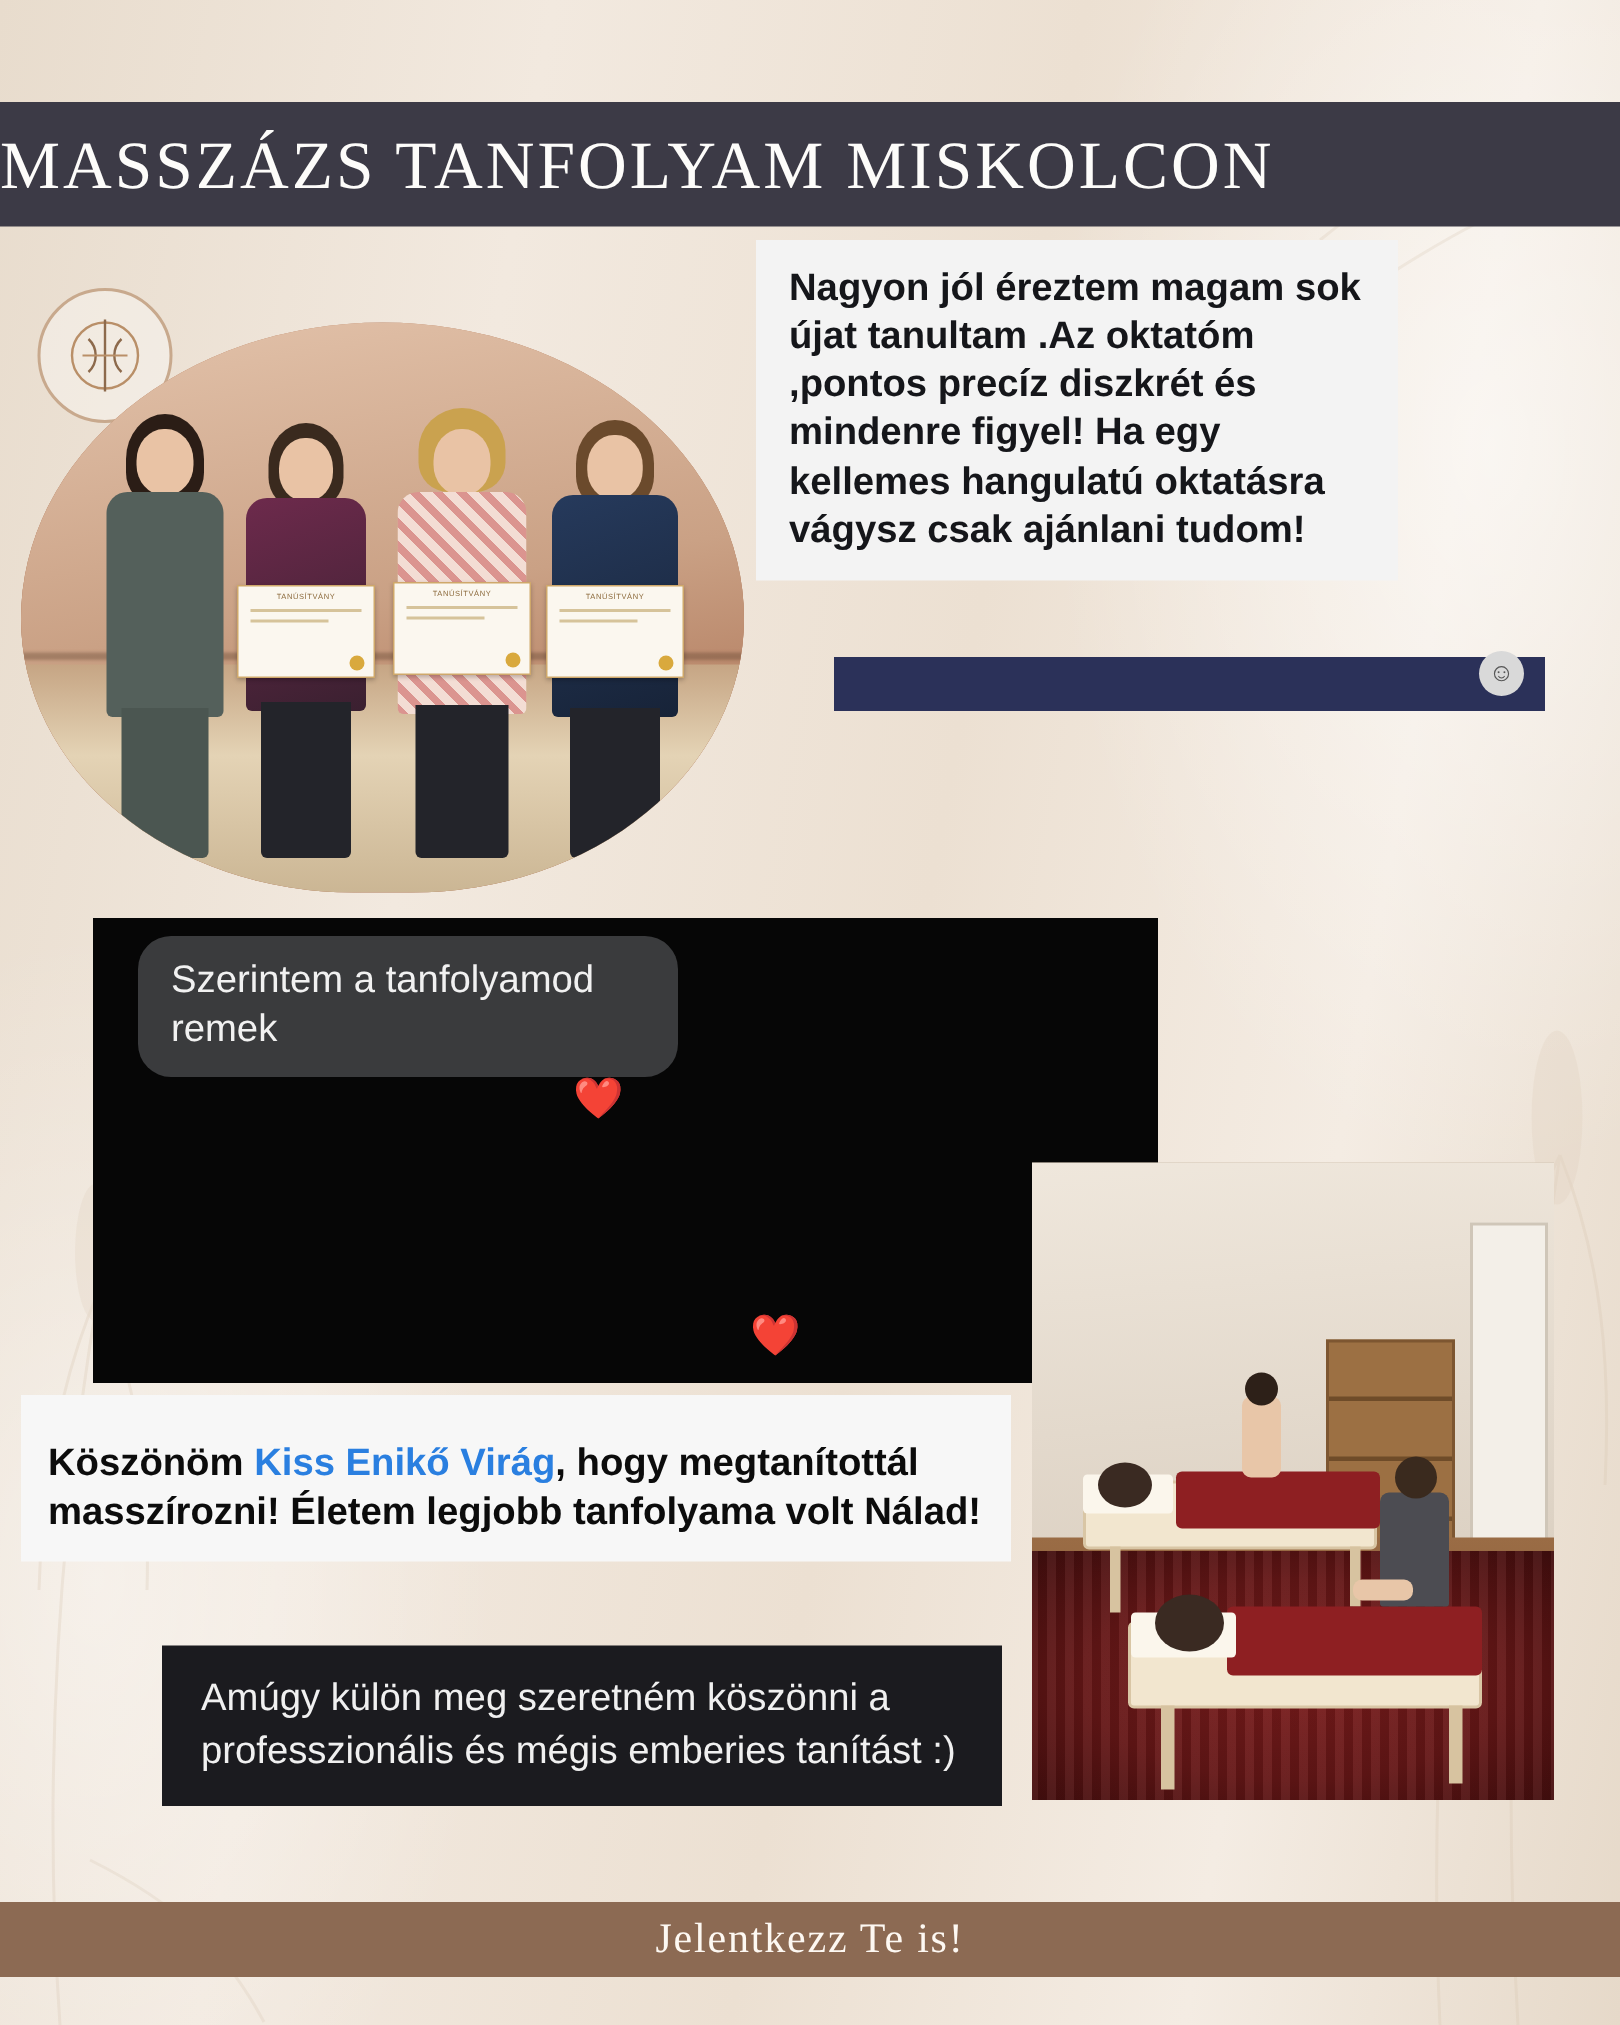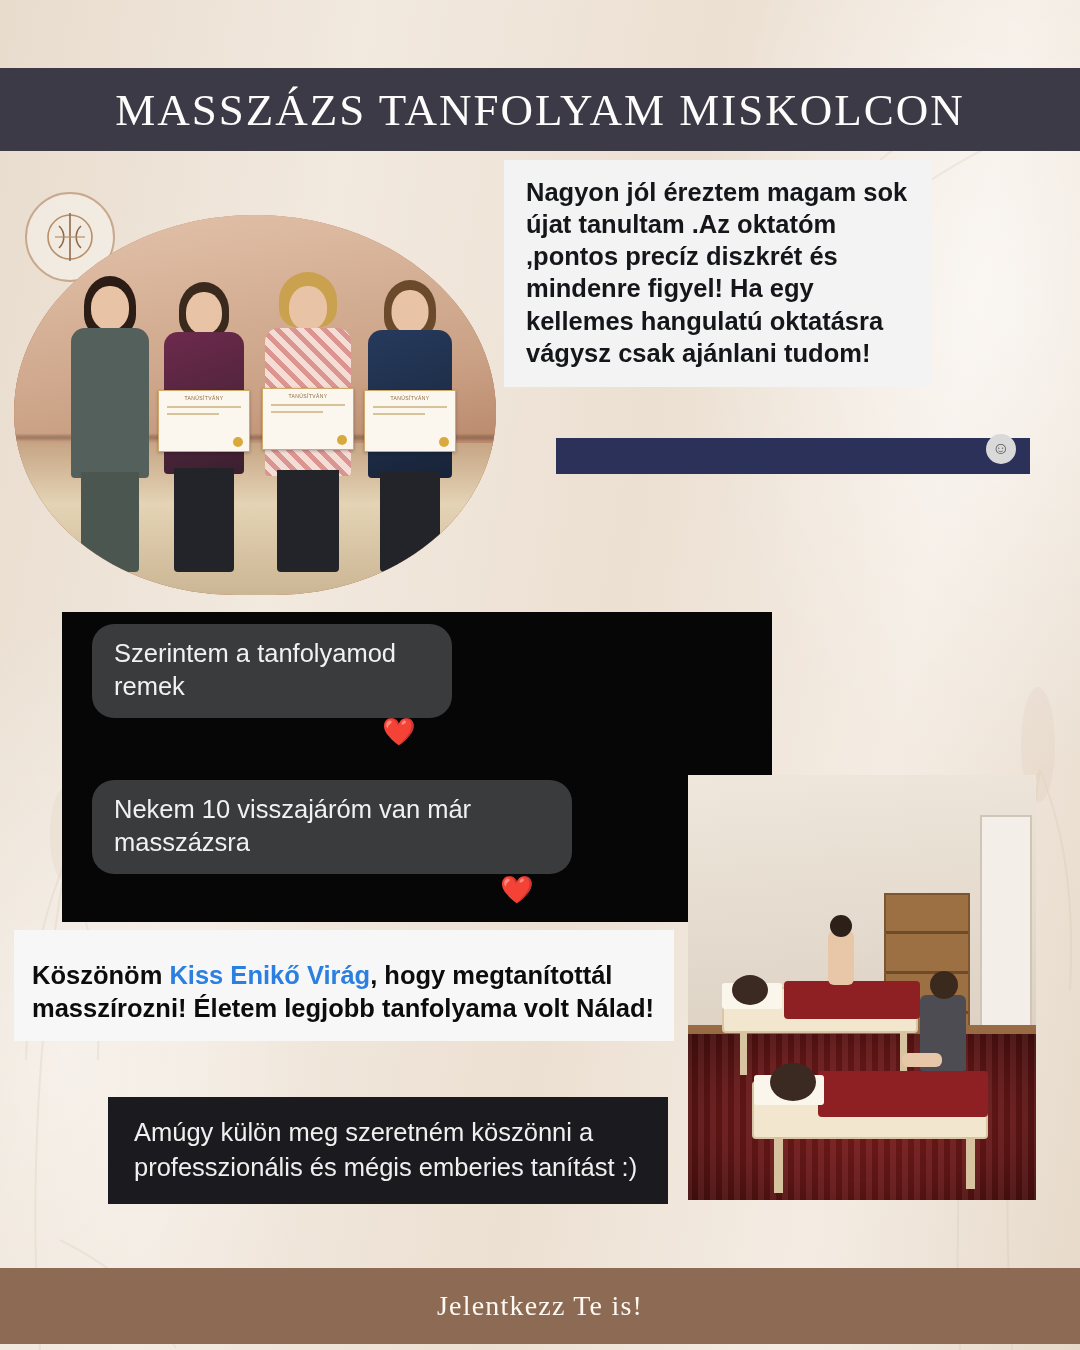--- a/index.html
+++ b/index.html
@@ -18,21 +18,21 @@
       radial-gradient(ellipse 420px 700px at 92% 22%, rgba(255,255,255,.55), rgba(255,255,255,0) 70%),
       radial-gradient(ellipse 380px 620px at 6% 78%, rgba(255,255,255,.45), rgba(255,255,255,0) 70%),
       linear-gradient(100deg,#e8dccd 0%, #f2e9df 28%, #ece0d2 55%, #f4ece3 78%, #e6d9c9 100%);
   }
   .bg-strokes { position:absolute; inset:0; opacity:.5; }
 
   
   .header {
     position:absolute; left:0; top:68px; width:1080px; height:83px;
     background:#3c3a46;
-    display:flex; align-items:center; justify-content:center;
+    display:flex; align-items:center; justify-content:flex-start;
   }
   .header h1 {
     font-family:"Liberation Serif", serif;
     font-weight:400;
     font-size:45px;
     letter-spacing:2.0px;
     color:#fdfcfa;
     white-space:nowrap;
   }
 
@@ -176,21 +176,21 @@
   .rp-table { position:absolute; background:#f2e6cf; border:2px solid #d9c6a5; border-radius:4px; }
   .rp-blanket { position:absolute; background:#8e1f22; border-radius:4px; }
   .rp-towel { position:absolute; background:#fbf6ec; border-radius:3px; }
   .rp-head { position:absolute; border-radius:50%; background:#3a2a22; }
   .rp-person { position:absolute; background:#e6c3a5; border-radius:6px; }
   .rp-therapist-top { position:absolute; background:#4c4c52; border-radius:6px 6px 2px 2px; }
   .rp-leg { position:absolute; width:7px; background:#d7c3a0; }
 
   
   .footer {
-    position:absolute; left:0; top:1268px; width:1080px; height:76px;
+    position:absolute; left:0; top:1268px; width:1080px; height:50px;
     background:#8c6a53;
     display:flex; align-items:center; justify-content:center;
   }
   .footer span {
     font-family:"Liberation Serif", serif;
     font-size:28px;
     letter-spacing:1.2px;
     color:#fdf8f2;
   }
 </style>
@@ -295,23 +295,20 @@
 <div class="bubble-dark-blue" style="left:556px; top:438px; width:474px;">
   <div class="react-icon">☺</div>
 </div>
 
 <div class="black-panel">
   <div class="msg-grey" style="left:30px; top:12px; width:360px;">
     <span>Szerintem a tanfolyamod remek</span>
   </div>
   <div class="heart" style="left:320px; top:107px;">❤️</div>
 
-  <div class="msg-grey" style="left:30px; top:168px; width:480px;">
-    <span>Nekem 10 visszajáróm van már masszázsra</span>
-  </div>
   <div class="heart" style="left:438px; top:265px;">❤️</div>
 </div>
 
 <div class="bold-white">
   <span>Köszönöm </span><span class="mention">Kiss Enikő Virág</span><span>, hogy megtanítottál masszírozni! Életem legjobb tanfolyama volt Nálad!</span>
 </div>
 
 <div class="dark-bubble">
   <span>Amúgy külön meg szeretném köszönni a professzionális és mégis emberies tanítást :)</span>
 </div>

